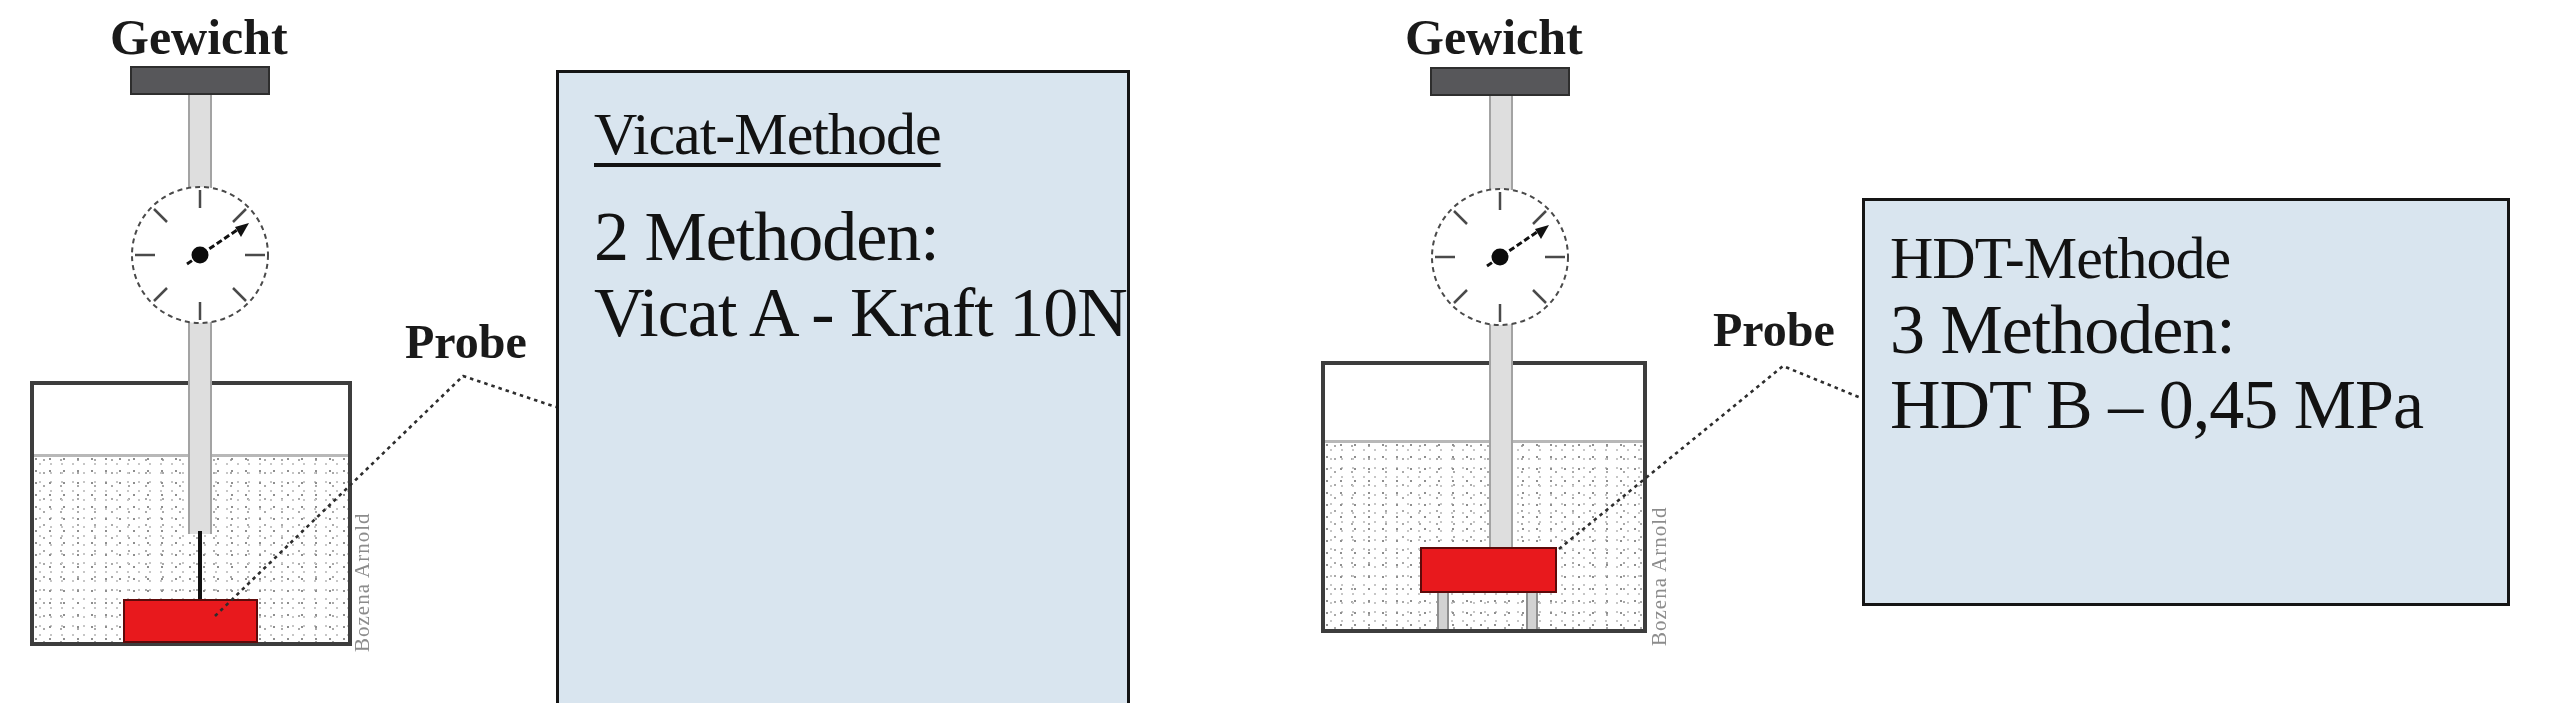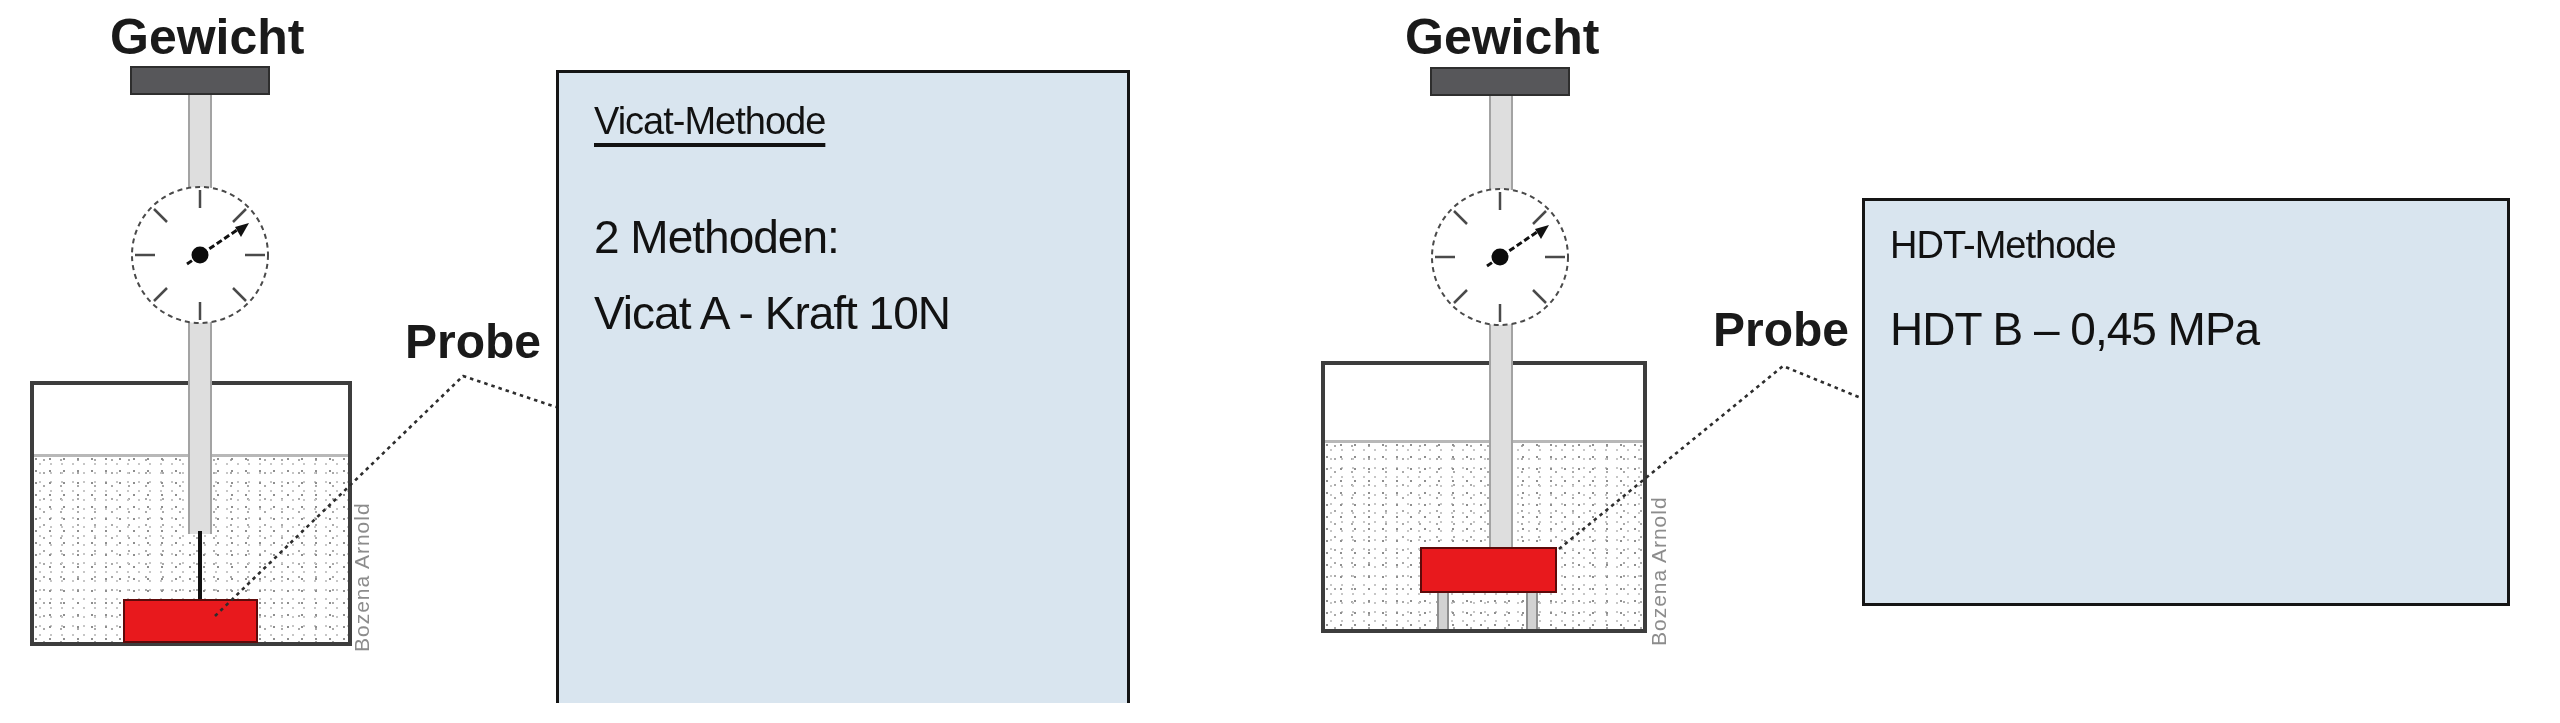--- a/index.html
+++ b/index.html
@@ -2,21 +2,21 @@
 <html style="--box-fill: #d9e5ef; --box-border: #151515; --sample-red: #e8191d; --metal-dark: #57575a; --rod-fill: #dedede; --watermark-gray: #8c8c8c; --bath-border: #3d3d3d;"><head>
 <meta charset="utf-8">
 <style>
   :root{
     --box-fill:#d9e5ef; --box-border:#151515; --sample-red:#e8191d;
     --metal-dark:#57575a; --rod-fill:#dedede; --rod-edge:#a3a3a3;
     --ink:#121212; --label-ink:#1a1a1a; --watermark-gray:#8c8c8c; --bath-border:#3d3d3d;
   }
   html,body{margin:0;padding:0;background:#ffffff;}
   .canvas{position:relative;width:2560px;height:703px;background:#fff;overflow:hidden;
-          font-family:Liberation Sans, sans-serif;color:var(--ink);}
+          font-family:Liberation Serif, serif;color:var(--ink);}
   .label{position:absolute;font-size:50px;font-weight:600;color:var(--label-ink);line-height:1;white-space:nowrap;}
   .weight{position:absolute;background:var(--metal-dark);border:2px solid #2e2e2e;box-sizing:border-box;}
   .rod{position:absolute;width:20px;background:var(--rod-fill);border-left:2px solid var(--rod-edge);
        border-right:2px solid var(--rod-edge);border-top:1px solid var(--rod-edge);}
   .dial{position:absolute;}
   .bath{position:absolute;border:4px solid var(--bath-border);background:#fff;box-sizing:content-box;}
   .water{position:absolute;left:0;right:0;bottom:0;border-top:3px solid #b8b8b8;
     background-image:
       radial-gradient(circle at 2px 2px, #8f8f8f 1.1px, transparent 1.5px),
       radial-gradient(circle at 1px 1px, #c6c6c6 1px, transparent 1.4px),
@@ -25,23 +25,23 @@
     background-position:0 0, 5px 6px, 8px 2px;
     background-color:#fff;}
   .sample{position:absolute;background:var(--sample-red);border:2px solid #5d0a0a;box-sizing:border-box;}
   .needle{position:absolute;width:4px;background:#111;}
   .leg{position:absolute;width:8px;background:#d2d2d2;border-left:2px solid #8f8f8f;border-right:2px solid #8f8f8f;}
   .watermark{position:absolute;writing-mode:vertical-rl;transform:rotate(180deg);
              font-size:21px;letter-spacing:1px;color:var(--watermark-gray);line-height:24px;
              display:flex;align-items:center;}
   .leaders{position:absolute;left:0;top:0;pointer-events:none;}
   .infobox{position:absolute;background:var(--box-fill);border:3px solid var(--box-border);box-sizing:border-box;}
-  .box-title{position:absolute;font-size:38px;font-weight:400;line-height:1.1;letter-spacing:-1px;white-space:nowrap;color:var(--ink);}
+  .box-title{position:absolute;font-size:60px;font-weight:400;line-height:1.1;letter-spacing:-1px;white-space:nowrap;color:var(--ink);}
   .box-title.u{text-decoration:underline;text-decoration-thickness:4px;text-underline-offset:9px;}
-  .box-lines{position:absolute;font-size:46px;font-weight:400;letter-spacing:-1px;line-height:76px;white-space:nowrap;color:var(--ink);}
+  .box-lines{position:absolute;font-size:70px;font-weight:400;letter-spacing:-1px;line-height:76px;white-space:nowrap;color:var(--ink);}
   .box-lines.lh75{line-height:75px;}
   .box-lines div{white-space:nowrap;}
 </style>
 </head>
 <body>
 
 <div class="canvas">
 
   <div class="label" style="left:110px;top:12px">Gewicht</div>
 
@@ -123,17 +123,18 @@
     <div class="box-title u" style="left:35px;top:28px">Vicat-Methode</div>
     <div class="box-lines" style="left:35px;top:126px">
       <div>2 Methoden:</div>
       <div>Vicat A - Kraft 10N</div>
     </div>
   </div>
 
   <div class="infobox" style="left:1862px;top:198px;width:648px;height:408px">
     <div class="box-title" style="left:25px;top:24px">HDT-Methode</div>
     <div class="box-lines lh75" style="left:25px;top:91px">
+      <div>3 Methoden:</div>
       <div>HDT B – 0,45 MPa</div>
     </div>
   </div>
 
 </div>
 
 </body></html>

